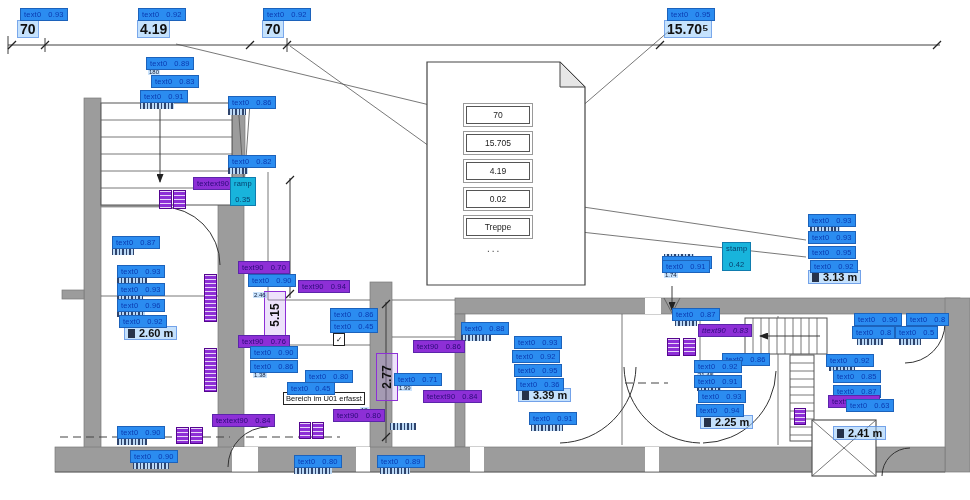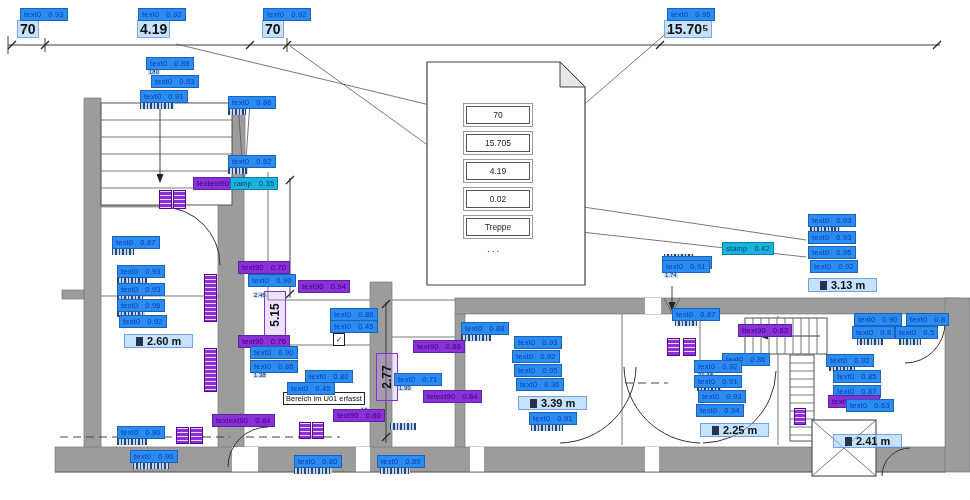--- a/index.html
+++ b/index.html
@@ -11,26 +11,26 @@
   .ln{stroke:#3f3f3f;stroke-width:1;fill:none;}
   .thin{stroke:#555;stroke-width:.8;fill:none;}
   .dash{stroke:#444;stroke-width:1.2;stroke-dasharray:8 5;fill:none;}
   .arc{stroke:#333;stroke-width:1;fill:none;}
   
   .det{position:absolute;display:flex;gap:7px;align-items:center;white-space:nowrap;
        font-size:7.5px;line-height:9px;padding:1px 3px;letter-spacing:.2px;
        border:1px solid rgba(0,20,90,.35);}
   .det.b{background:var(--blue);color:var(--blue-t);justify-content:center;}
   .det.p{background:var(--purple);color:var(--purple-t);margin-left:36px;}
-  .det.t{background:var(--teal);color:var(--teal-t);}
+  .det.t{background:var(--teal);color:var(--teal-t);flex-direction:column;}
   .dt{position:absolute;white-space:nowrap;color:#101010;}
   .dt.dim-lg{font-size:14px;font-weight:bold;background:rgba(140,198,252,.5);
              padding:0 2px;border:1px solid rgba(60,120,220,.55);}
   .dt.val{font-size:11px;font-weight:bold;background:rgba(150,200,250,.55);
-          border:1px solid rgba(60,120,220,.6);padding:0 11px;display:flex;align-items:center;margin-top:8px;}
+          border:1px solid rgba(60,120,220,.6);padding:0 3px;display:flex;align-items:center;}
   .dt.val::before{content:"";display:inline-block;width:7px;height:9px;background:#26324a;
           margin-right:4px;}
   .dt.small{font-size:6px;background:rgba(150,200,250,.5);padding:0 1px;color:#0b1c3a;}
   .dt.box{font-size:7.5px;background:#fff;border:1px solid #222;padding:1px 2px;}
   .dt.vdim{display:flex;align-items:center;justify-content:center;width:20px;
            border:1.5px solid var(--purple);background:rgba(190,150,242,.28);}
   .dt.vdim span{transform:rotate(-90deg);font-size:12px;font-weight:bold;}
   .mark{position:absolute;}
   .mark.smudge{background-color:#bcd9f6;
     background-image:repeating-linear-gradient(90deg,rgba(22,42,84,.85) 0 1.5px,transparent 1.5px 3.5px);}
@@ -434,21 +434,21 @@
         <span>0.42</span>
       </div>
       <div class="det b" style="left: 662px; top: 260px;">
         <span>text0</span>
         <span>0.91</span>
       </div>
       <div class="det b" style="left: 672px; top: 308px;">
         <span>text0</span>
         <span>0.87</span>
       </div>
-      <div class="det p" style="left: 702px; top: 324px;">
+      <div class="det p" style="left: 662px; top: 324px; font-style: italic;">
         <span>ttext90</span>
         <span>0.83</span>
       </div>
       <div class="det b" style="left: 722px; top: 353px;">
         <span>text0</span>
         <span>0.86</span>
       </div>
       <div class="det b" style="left: 694px; top: 360px;">
         <span>text0</span>
         <span>0.92</span>

